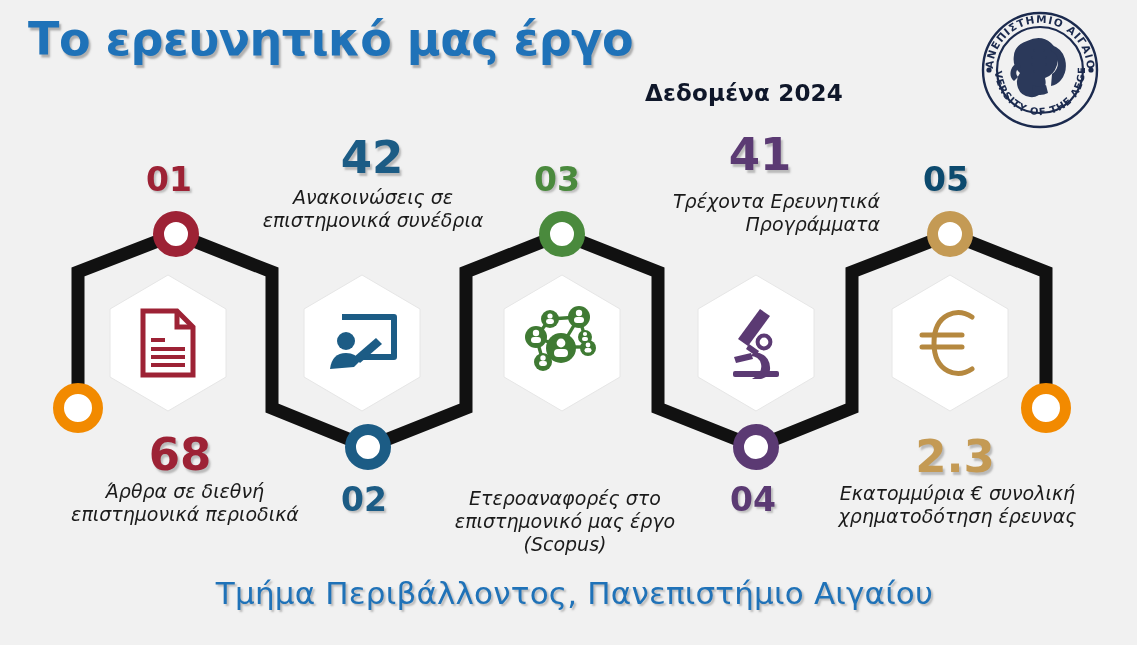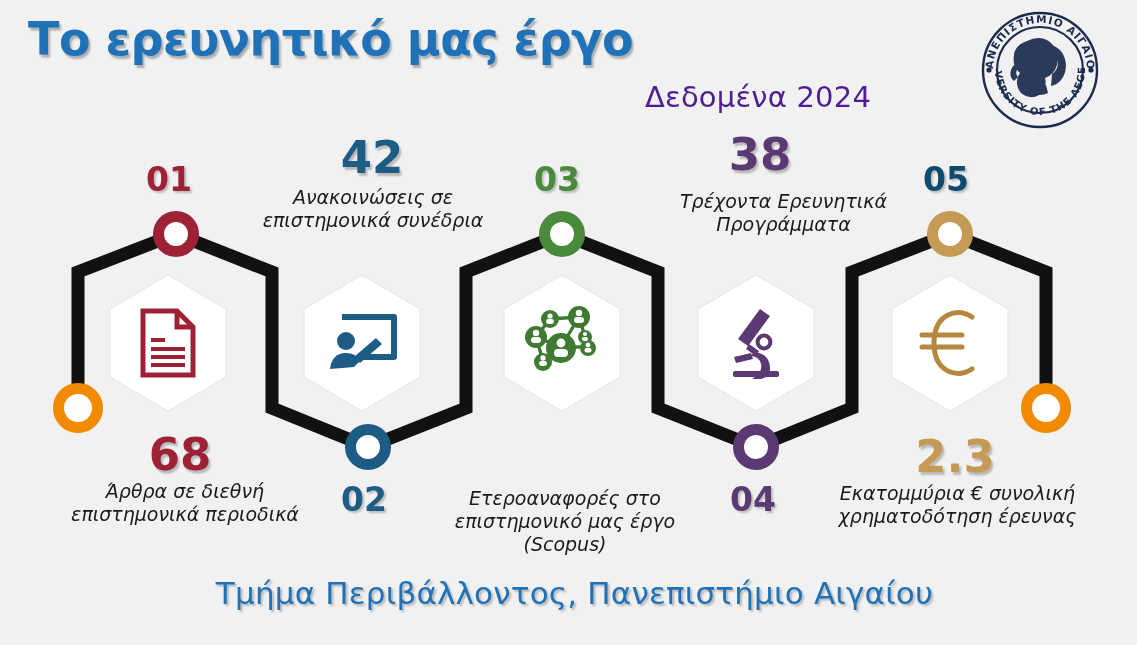--- a/index.html
+++ b/index.html
@@ -15,21 +15,21 @@
   .title{
     position:absolute;left:28px;top:12px;
     font-size:46px;font-weight:bold;
     color:#1f72b8;
     letter-spacing:-0.5px;
     text-shadow:2px 3px 2px rgba(120,120,120,0.55);
     white-space:nowrap;
   }
   .subtitle{
     position:absolute;left:645px;top:80px;
-    font-size:29px;font-weight:normal;color:#4c1d95;
+    font-size:23px;font-weight:bold;color:#0f172a;
     letter-spacing:0.2px;white-space:nowrap;
   }
 
   
   .logo{position:absolute;left:975px;top:5px;width:130px;height:130px;}
 
   
   .pathlayer{position:absolute;left:0;top:0;width:1137px;height:645px;}
 
   
@@ -255,22 +255,22 @@
 επιστημονικά περιοδικά</div>
 
   <div class="bigno" style="left:282px;top:131px;width:180px;color:#1c5c85;">42</div>
   <div class="caption" style="left:258px;top:186px;width:230px;">Ανακοινώσεις σε
 επιστημονικά συνέδρια</div>
 
   <div class="caption" style="left:440px;top:487px;width:250px;">Ετεροαναφορές στο
 επιστημονικό μας έργο
 (Scopus)</div>
 
-  <div class="bigno" style="left:670px;top:128px;width:180px;color:#5b3a73;">38</div>
-  <div class="caption" style="left:666px;top:190px;width:235px;">Τρέχοντα Ερευνητικά
+  <div class="bigno" style="left:670px;top:128px;width:180px;color:#5b3a73;">41</div>
+  <div class="caption" style="left:645px;top:190px;width:235px;text-align:right;">Τρέχοντα Ερευνητικά
 Προγράμματα</div>
 
   <div class="bigno" style="left:865px;top:430px;width:180px;color:#c49a54;text-align:center;">2.3</div>
   <div class="caption" style="left:815px;top:482px;width:285px;">Εκατομμύρια € συνολική
 χρηματοδότηση έρευνας</div>
 
   <div class="footer">Τμήμα Περιβάλλοντος, Πανεπιστήμιο Αιγαίου</div>
 
 </div>
 

